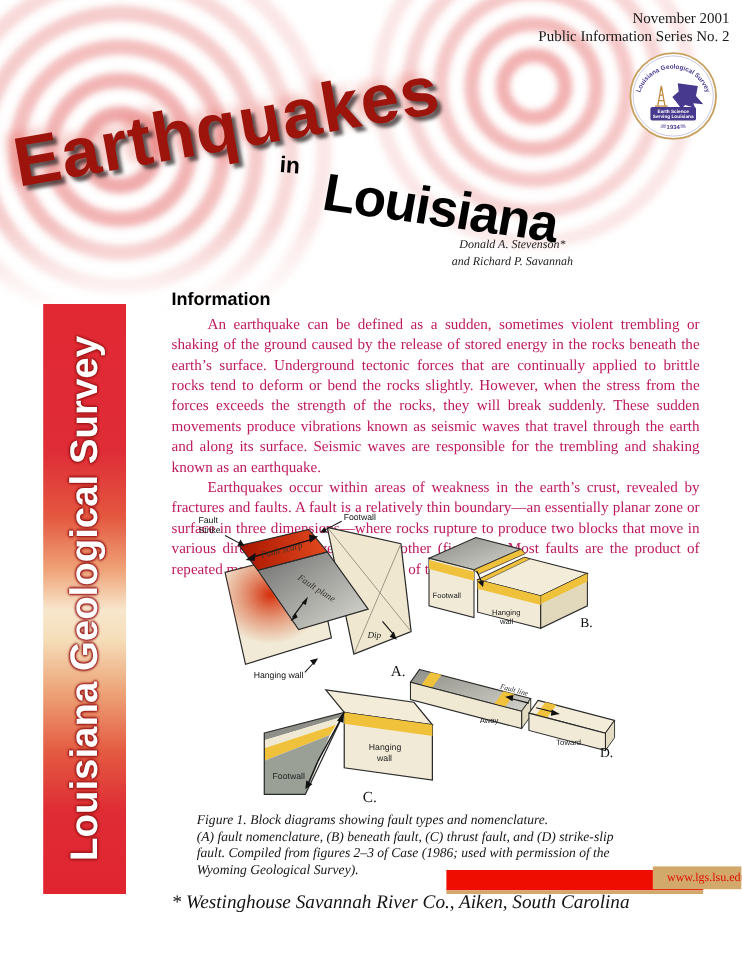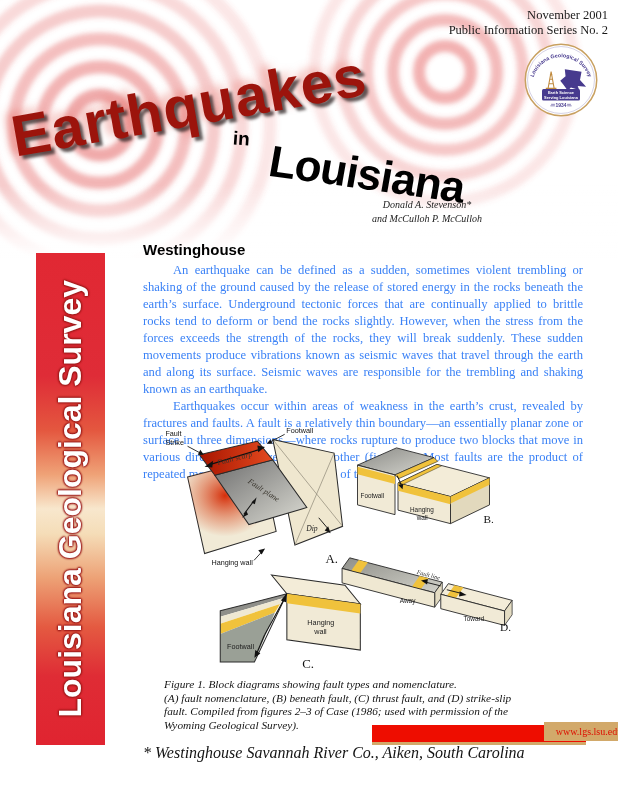--- a/index.html
+++ b/index.html
@@ -40,21 +40,21 @@
                  #f8e7cd 52%,#f5ddb8 57%,#eda276 66%,#e45a41 76%,#df2c35 86%,#e02430 100%);}
   .sidebar-text{writing-mode:vertical-rl;transform:rotate(180deg);white-space:nowrap;
       font-family:"Liberation Sans",sans-serif;font-weight:bold;font-size:32px;color:#fff;
       text-shadow:0 1px 2px rgba(155,25,25,.95),1px 0 2px rgba(155,25,25,.95),
                   -1px 0 2px rgba(155,25,25,.95),0 -1px 2px rgba(155,25,25,.95);}
 
   
   .intro-heading{position:absolute;left:143px;top:241px;z-index:4;
       font-family:"Liberation Sans",sans-serif;font-weight:bold;font-size:15px;color:#000;}
   .bodytext{position:absolute;left:143px;top:262px;width:440px;z-index:4;
-      font-size:12.6px;line-height:17px;text-align:justify;color:#3b82f6;}
+      font-size:12.6px;line-height:17px;text-align:justify;color:#be185d;}
   .bodytext p{margin:0;text-indent:30px;}
 
   
   .diagram{position:absolute;z-index:4;}
   .dg-a{left:162px;top:424px;}
   .dg-b{left:350px;top:438px;}
   .dg-c{left:210px;top:568px;}
   .dg-d{left:336px;top:550px;}
   .fig-caption{position:absolute;left:143px;top:678px;width:390px;z-index:4;
       font-style:italic;font-size:11.3px;line-height:13.5px;color:#141414;margin-left:21px;}
@@ -129,28 +129,28 @@
   <div class="title-main">
     <span>Earthquakes</span>
   </div>
   <div class="title-in">in</div>
   <div class="title-region">
     <span>Louisiana</span>
   </div>
 
   <div class="authors">
     <div>Donald A. Stevenson*</div>
-    <div>and McCulloh P. McCulloh</div>
+    <div>and Richard P. Savannah</div>
   </div>
 
   <div class="sidebar">
     <span class="sidebar-text">Louisiana Geological Survey</span>
   </div>
 
-  <div class="intro-heading">Westinghouse</div>
+  <div class="intro-heading">Information</div>
   <div class="bodytext">
     <p>An earthquake can be defined as a sudden, sometimes violent trembling or shaking of the ground caused by the release of stored energy in the rocks beneath the earth’s surface. Underground tectonic forces that are continually applied to brittle rocks tend to deform or bend the rocks slightly. However, when the stress from the forces exceeds the strength of the rocks, they will break suddenly. These sudden movements produce vibrations known as seismic waves that travel through the earth and along its surface. Seismic waves are responsible for the trembling and shaking known as an earthquake.</p>
     <p>Earthquakes occur within areas of weakness in the earth’s crust, revealed by fractures and faults. A fault is a relatively thin boundary—an essentially planar zone or surface in three dimensions—where rocks rupture to produce two blocks that move in various directions relative to one another (figure 1). Most faults are the product of repeated movement over a long period of time.</p>
   </div>
 
   <svg class="diagram dg-a" width="184" height="145" viewBox="0 0 216 170">
     <defs>
       <linearGradient id="grayA" x1="0" y1="0" x2="1" y2="1">
           <stop offset="0" stop-color="#6f6f6f"></stop>
           <stop offset="1" stop-color="#dcdcd4"></stop>

